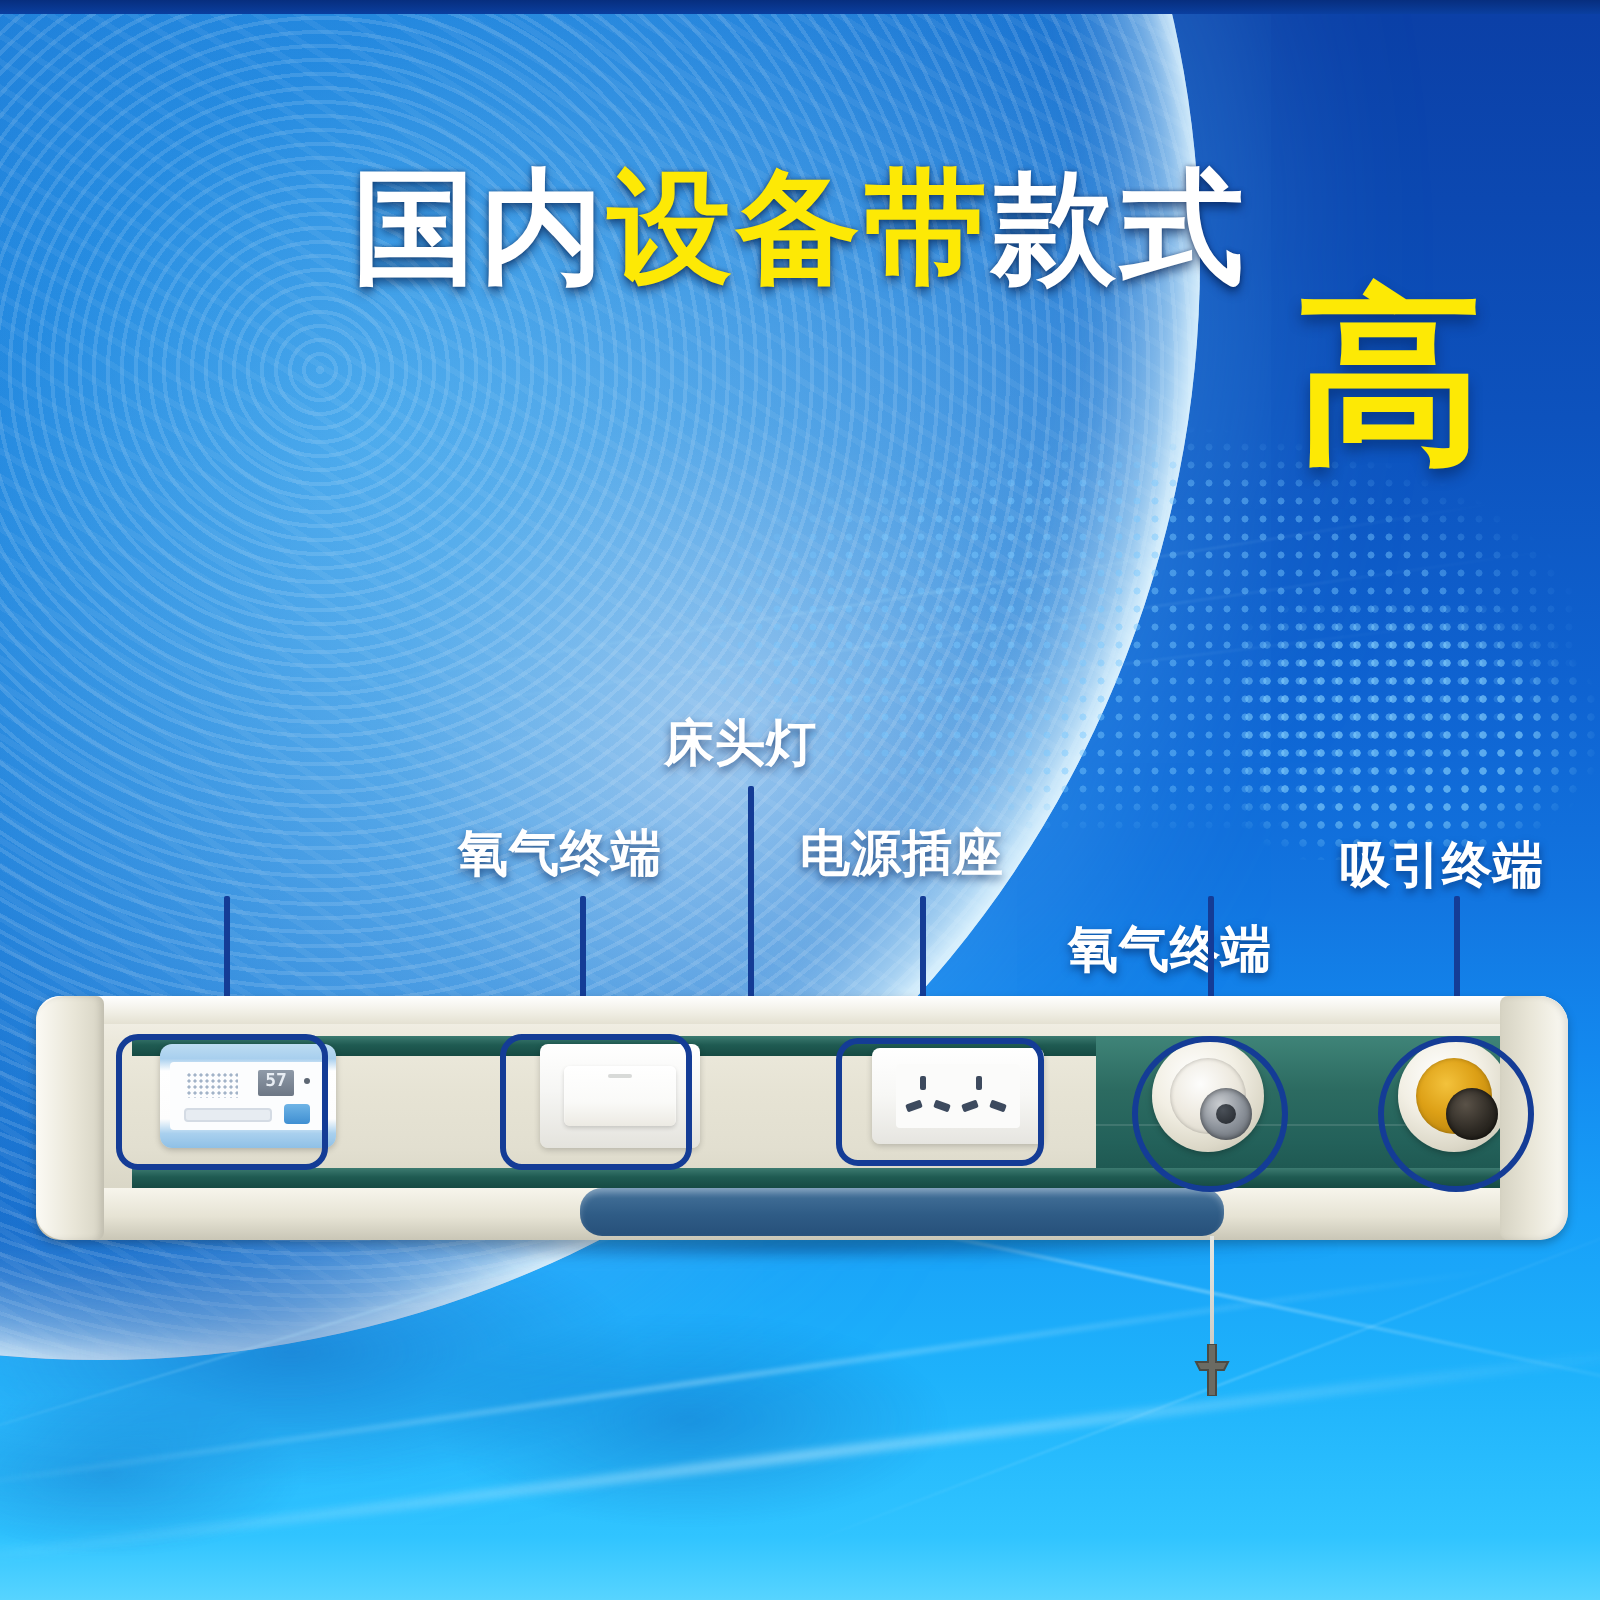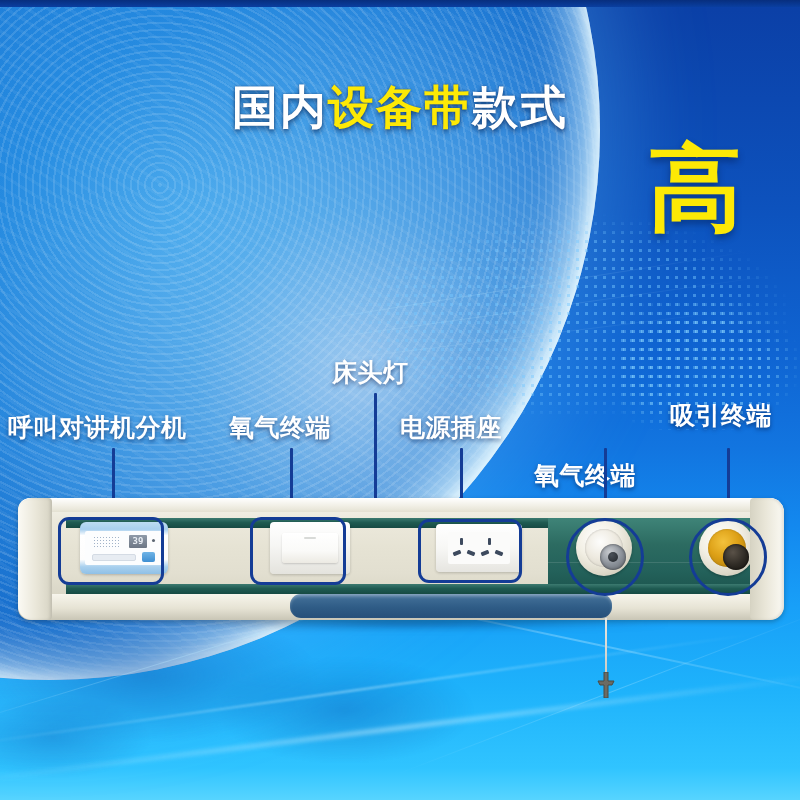--- a/index.html
+++ b/index.html
@@ -101,21 +101,21 @@
   .s3{left:160px;top:344px;width:600px;height:1px;transform:rotate(-7deg);opacity:.20;}
   .s4{left:-60px;top:690px;width:820px;height:2.4px;transform:rotate(-8deg);opacity:.75;filter:blur(1.2px);}
   .s5{left:-40px;top:726px;width:880px;height:3.6px;transform:rotate(-7deg);opacity:.9;filter:blur(2px);}
   .s6{left:300px;top:640px;width:560px;height:1.6px;transform:rotate(12deg);opacity:.5;}
   .s7{left:-80px;top:660px;width:500px;height:1.4px;transform:rotate(-17deg);opacity:.45;}
   .s8{left:380px;top:690px;width:470px;height:1.2px;transform:rotate(-21deg);opacity:.4;}
 
   
   .headline{
     position:absolute;left:0;top:84px;width:800px;text-align:center;
-    font-weight:bold;font-size:46px;letter-spacing:2px;line-height:1;
+    font-weight:bold;font-size:62px;letter-spacing:2px;line-height:1;
     white-space:nowrap;
     text-shadow:0 3px 5px rgba(2,24,70,.55), 0 0 2px rgba(2,24,70,.5);
   }
   .hl-w{color:#ffffff;}
   .hl-y{color:#fde905;}
   .subline{
     position:absolute;left:0;top:168px;width:800px;text-align:center;
     font-weight:bold;font-size:48px;letter-spacing:3px;line-height:1;
     color:#ffffff;white-space:nowrap;
     text-shadow:0 4px 6px rgba(2,24,70,.55), 0 0 2px rgba(2,24,70,.5);
@@ -319,47 +319,46 @@
   <div class="streak s4"></div>
   <div class="streak s5"></div>
 
   <div class="bg-topstrip"></div>
 
   <div class="headline">
     <span class="hl-w">国内</span><span class="hl-y">设备带</span><span class="hl-w">款式</span>
   </div>
   <div class="bigchar">高</div>
 
-  <div class="label" style="left:8px;top:415px;">呼叫对讲机分机</div>
   <div class="label" style="left:229px;top:415px;">氧气终端</div>
   <div class="label" style="left:332px;top:360px;">床头灯</div>
   <div class="label" style="left:400px;top:415px;">电源插座</div>
   <div class="label" style="left:534px;top:415px;margin-top:48px;">氧气终端</div>
-  <div class="label" style="left:670px;top:403px;">吸引终端</div>
+  <div class="label" style="left:670px;top:421px;">吸引终端</div>
 
   <div class="leader" style="left:112px;top:448px;height:75px;"></div>
   <div class="leader" style="left:290px;top:448px;height:75px;"></div>
   <div class="leader" style="left:374px;top:393px;height:222px;"></div>
   <div class="leader" style="left:460px;top:448px;height:75px;"></div>
   <div class="leader" style="left:604px;top:448px;height:74px;"></div>
   <div class="leader" style="left:727px;top:448px;height:74px;"></div>
 
   <div class="panel-wrap">
     <div class="panel-shadow"></div>
 
     <div class="panel-body">
       <div class="panel-top-bevel"></div>
       <div class="stripe top"></div>
       <div class="teal-block"></div>
       <div class="stripe bot"></div>
 
       <div class="intercom">
         <div class="ic-face">
           <div class="ic-grille"></div>
-          <div class="ic-display">39</div>
+          <div class="ic-display">57</div>
           <div class="ic-dot"></div>
           <div class="ic-bar"></div>
           <div class="ic-btn"></div>
         </div>
       </div>
 
       <div class="switch">
         <div class="switch-rocker"></div>
       </div>
 

